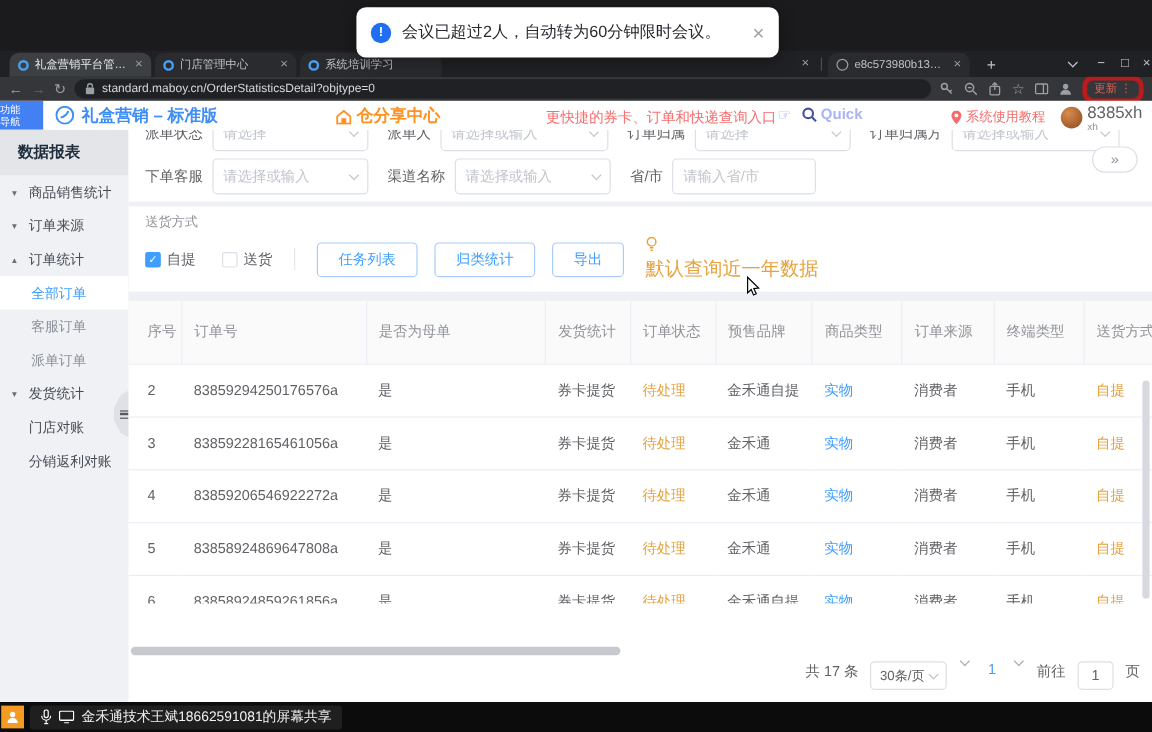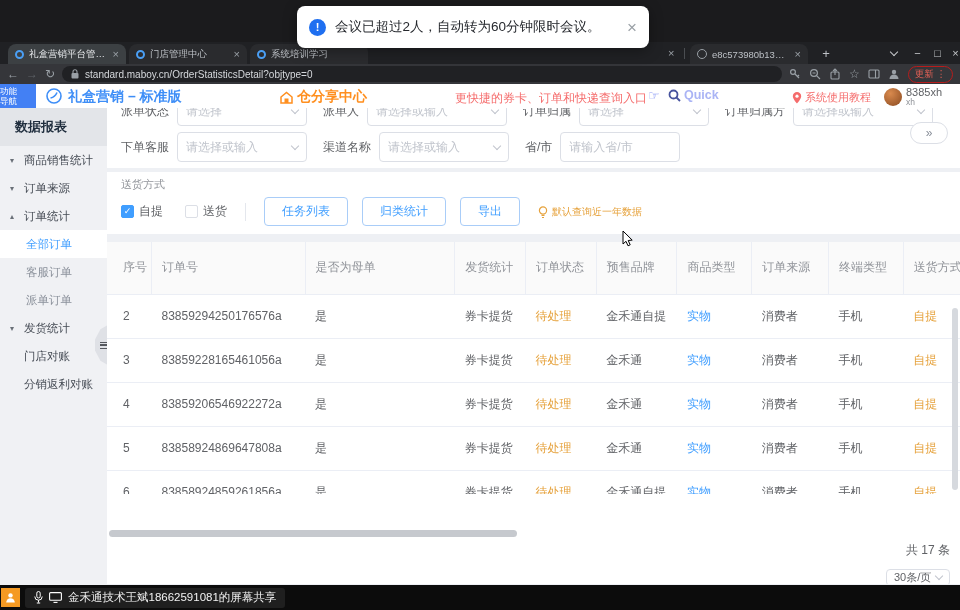--- a/index.html
+++ b/index.html
@@ -34,39 +34,39 @@
   .tab-sep { position:absolute; top:6px; left:684px; width:1px; height:11px; background:#4a4d51; }
   .newtab { position:absolute; top:4px; left:818px; color:#bdc1c6; font-size:13px; width:16px; text-align:center; }
   .winbtn { position:absolute; top:0; height:22px; width:19px; color:#c7cacd; font-size:11px; display:flex; align-items:center; justify-content:center; }
 
   .addrbar { height:20px; background:#35363a; display:flex; align-items:center; padding:0 7px; gap:7px; flex-shrink:0; }
   .nav-ico { color:#9aa0a6; font-size:12px; line-height:1; }
   .nav-ico.dim { color:#5f6368; }
   .urlpill { flex:1; height:16px; background:#202124; border-radius:9px; display:flex; align-items:center; gap:6px; padding:0 9px; max-width:740px; }
   .url-text { font-size:10px; color:#d5d8dc; white-space:nowrap; overflow:hidden; }
   .addr-right { display:flex; align-items:center; gap:8px; margin-left:auto; }
-  .update-pill { border:1px solid #b91c1c; border-radius:9px; color:#e06055; font-size:9.5px; padding:1px 6px; white-space:nowrap; }
+  .update-pill { border:4px solid #b91c1c; border-radius:9px; color:#e06055; font-size:9.5px; padding:1px 6px; white-space:nowrap; }
 
   
   .app { flex:1; background:#fff; display:flex; flex-direction:column; overflow:hidden; }
   .app-header { height:24px; background:#fff; position:relative; flex-shrink:0; z-index:20; }
   .nav-toggle { position:absolute; left:0; top:0; width:36px; height:24px; background:#4380f4; color:#fff; font-size:8.5px;
     display:flex; flex-direction:column; justify-content:center; line-height:1.2; }
   .logo { position:absolute; left:46px; top:4px; }
   .app-title { position:absolute; left:68px; top:4px; font-size:14px; font-weight:bold; color:#3e8ef7; white-space:nowrap; }
   .share-center { position:absolute; left:280px; top:4px; display:flex; align-items:center; gap:4px; font-size:14px; font-weight:bold; color:#ff8f1f; }
   .promo { position:absolute; left:455px; top:6px; font-size:12px; color:#f56c6c; white-space:nowrap; }
   .finger { position:absolute; left:648px; top:4px; font-size:13px; color:#8e9cf5; }
   .quick { position:absolute; left:668px; top:4px; display:flex; align-items:center; gap:3px; }
   .quick-label { font-size:12.5px; color:#aab4f5;font-weight:bold; }
   .tutorial { position:absolute; left:792px; top:6px; display:flex; align-items:center; gap:3px; font-size:11px; color:#f56c6c; }
   .userbox { position:absolute; left:884px; top:2px; display:flex; align-items:center; gap:4px; }
   .avatar { width:18px; height:18px; border-radius:50%; background:radial-gradient(circle at 35% 30%, #d98a4e, #8a4a20); }
   .user-names { display:flex; flex-direction:column; line-height:1.1; }
-  .user-name { font-size:11px; color:#606266; }
+  .user-name { font-size:14px; color:#606266; }
   .user-sub { font-size:8.5px; color:#909399; }
 
   .app-body { flex:1; display:flex; overflow:hidden; }
 
   
   .sidebar { width:107px; background:#f0f1f4; flex-shrink:0; position:relative; }
   .sb-title { height:38px; background:#e3e5e9; font-size:13px; font-weight:bold; color:#1f2d3d; display:flex; align-items:center; padding-left:15px; }
   .sb-item { height:28px; display:flex; align-items:center; gap:5px; padding-left:10px; font-size:11.5px; color:#454b54; cursor:default; }
   .sb-arrow { font-size:8px; color:#6a7078; width:9px; }
   .sb-sub { height:28px; display:flex; align-items:center; padding-left:26px; font-size:11.5px; color:#8a909a; }
@@ -97,38 +97,38 @@
   .toolbar-card { margin-top:4px; padding:5px 14px 8px; }
   .tlabel { font-size:11px; color:#909399; margin-bottom:5px; }
   .trow { display:flex; align-items:center; }
   .cbgroup { display:flex; align-items:center; }
   .cbox { width:13px; height:13px; border-radius:2px; border:1px solid #dcdfe6; background:#fff; display:flex; align-items:center; justify-content:center; }
   .cbox.checked { background:#409eff; border-color:#409eff; color:#fff; font-size:9px; line-height:1; }
   .cblabel { font-size:12px; color:#606266; margin-left:5px; }
   .cb2 { margin-left:22px; }
   .tdivider { width:1px; height:18px; background:#e4e7ed; margin:0 18px; }
   .tbtn { border:1px solid #a9cdf8; border-radius:4px; background:#fff; color:#409eff; font-size:12px; padding:5px 17px; margin-right:14px; white-space:nowrap; }
-  .tip { display:flex; align-items:flex-end; gap:4px; font-size:10px; color:#e6a23c; margin-left:4px; white-space:nowrap; }
+  .tip { display:flex; align-items:flex-start; gap:4px; font-size:16px; color:#e6a23c; margin-left:4px; white-space:nowrap;flex-direction:column; }
 
   .table-card { margin-top:8px; height:342px; position:relative; overflow:hidden; }
   .table-wrap { height:252px; overflow:hidden; }
   table { width:100%; border-collapse:collapse; table-layout:fixed; }
   col.c0{width:44px} col.c1{width:152px} col.c2{width:148px} col.c3{width:70px} col.c4{width:70px}
   col.c5{width:80px} col.c6{width:74px} col.c7{width:76px} col.c8{width:74px} col.c9{width:56px}
   th { height:52px; background:#fafafa; font-size:12px; font-weight:normal; color:#909399; text-align:left;
     padding-left:10px; border-bottom:1px solid #ebeef5; border-right:1px solid #ebeef5; white-space:nowrap; }
   th:last-child { border-right:none; }
   td { height:44px; font-size:12px; color:#606266; padding-left:10px; border-bottom:1px solid #ebeef5; white-space:nowrap; overflow:hidden; }
   th.first, td.first { padding-left:16px; }
   .c-status { color:#e6a23c; } .c-blue { color:#409eff; } .c-orange { color:#e6a23c; }
 
   .vscroll { position:absolute; right:2px; top:66px; width:6px; height:182px; background:#d6d9de; border-radius:3px; }
   .hscroll { position:absolute; left:2px; bottom:47px; width:408px; height:7px; background:#c6c9ce; border-radius:3.5px; }
 
-  .pagination { position:absolute; right:10px; bottom:0; height:42px; display:flex; align-items:flex-end; gap:10px; font-size:12px; color:#606266;flex-direction:column; }
+  .pagination { position:absolute; right:10px; bottom:0; height:42px; display:flex; align-items:flex-start; gap:10px; font-size:12px; color:#606266; }
   .psize { width:64px; height:24px; border:1px solid #dcdfe6; border-radius:4px; display:flex; align-items:center; justify-content:space-between;
     padding:0 7px; font-size:11px; color:#606266; }
   .parrow { color:#a8adb8; display:flex; align-items:center; padding:0 2px; }
   .pcur { color:#409eff; padding:0 4px; }
   .pgoto-input { width:30px; height:24px; border:1px solid #dcdfe6; border-radius:4px; text-align:center; font-size:12px; color:#606266;
     font-family:"Liberation Sans","DejaVu Sans",sans-serif; }
 
   .cursor { position:absolute; left:622px; top:230px; z-index:300; }
 </style>
 </head>

